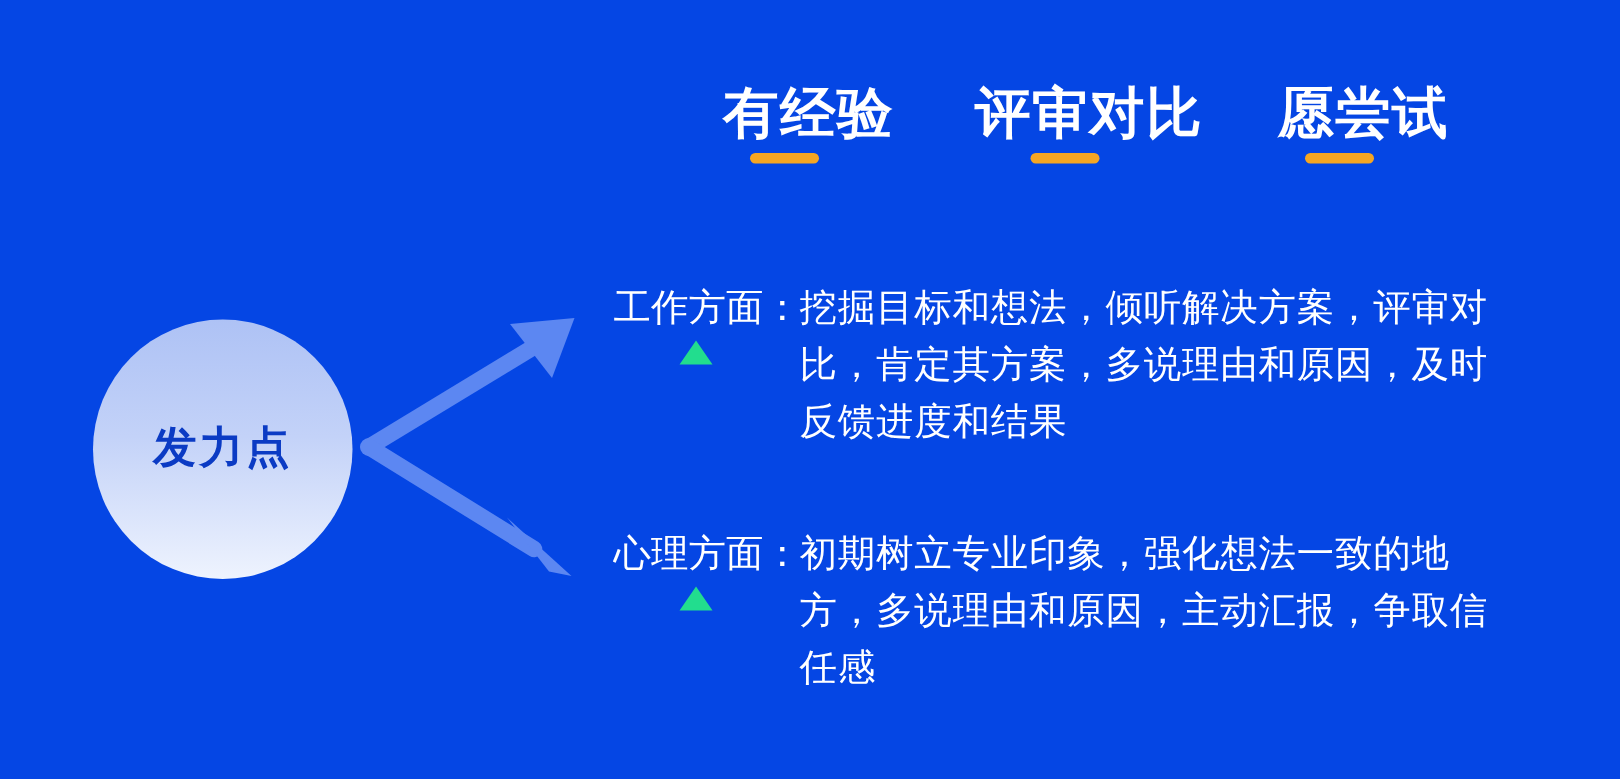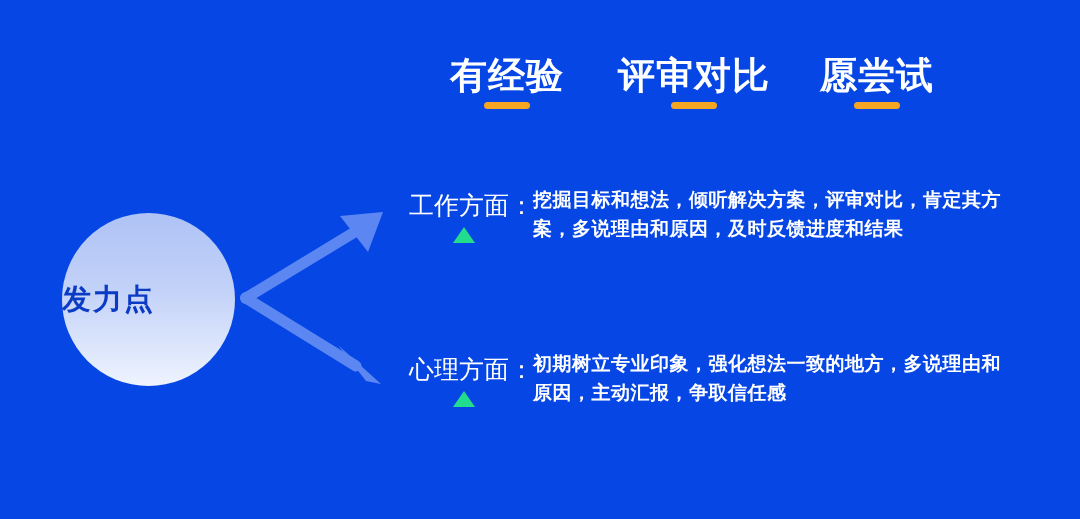--- a/index.html
+++ b/index.html
@@ -50,20 +50,21 @@
     flex-direction: column;
     align-items: center;
   }
   .tag-label {
     color: #ffffff;
     font-size: 37px;
     font-weight: bold;
     letter-spacing: 1px;
     line-height: 1.05;
     white-space: nowrap;
+    margin-left: 32px;
   }
   .tag-underline {
     margin-top: 6px;
     width: 46px;
     height: 7px;
     border-radius: 4px;
     background: #f5a623;
   }
   #tag-0 { left: 450px; }
   #tag-1 { left: 618px; }
@@ -73,21 +74,21 @@
   .focus-circle {
     position: absolute;
     left: 62px;
     top: 213px;
     width: 173px;
     height: 173px;
     border-radius: 50%;
     background: linear-gradient(180deg, #aec2f5 0%, #c3d2f8 45%, #eef3fe 100%);
     display: flex;
     align-items: center;
-    justify-content: flex-start;
+    justify-content: center;
   }
   .focus-circle-label {
     color: #0b3bc4;
     font-size: 29px;
     font-weight: bold;
     letter-spacing: 2px;
     line-height: 1;
   }
 
   
@@ -130,22 +131,22 @@
     top: 41px;
     width: 0;
     height: 0;
     border-left: 11px solid transparent;
     border-right: 11px solid transparent;
     border-bottom: 16px solid #22dd8e;
   }
   .block-body {
     flex: 1 1 auto;
     color: #ffffff;
-    font-size: 19px;
-    font-weight: bold;
+    font-size: 25px;
+    font-weight: normal;
     line-height: 1.52;
     letter-spacing: 0.5px;
   }
 </style>
 </head>
 <body>
 
 <div id="slide">
 
 

